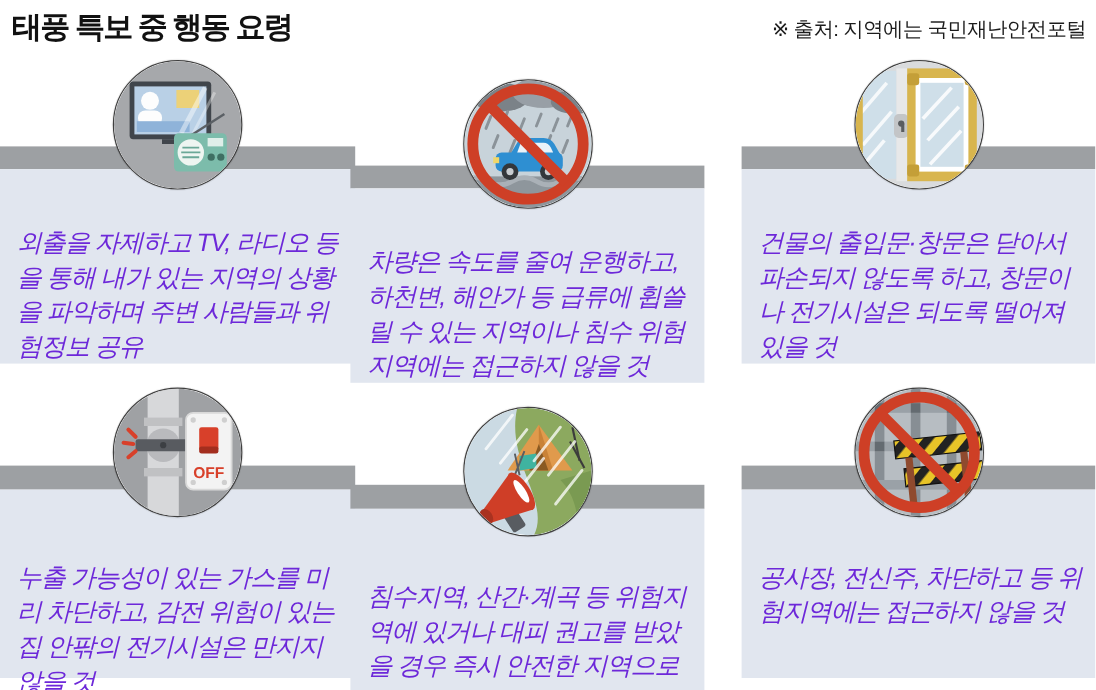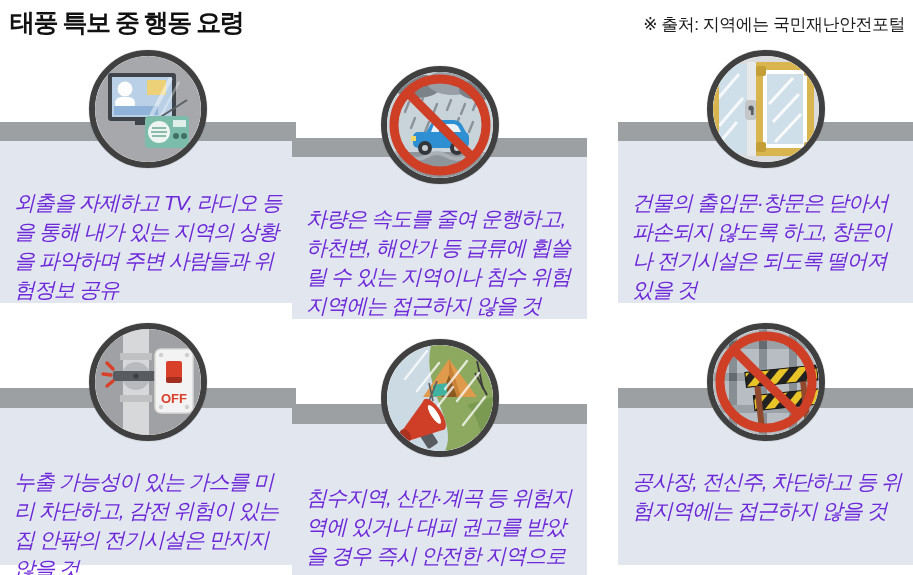--- a/index.html
+++ b/index.html
@@ -28,21 +28,21 @@
   .r1 .panelbg{top:105px;height:157px;}
   .ptext{
     position:absolute;left:0;right:0;box-sizing:border-box;
     font-size:21px;line-height:29px;color:#6d28d9;letter-spacing:-1px;
     padding:0 8px 0 14px;word-break:normal;font-style:italic;
   }
   .r0 .ptext{top:167px;}
   .r1 .ptext{top:143px;}
   .iconwrap{
     position:absolute;left:50%;transform:translateX(-50%);
-    width:106px;height:106px;border:6px solid #404040;border-radius:50%;
+    width:106px;height:106px;border:1px solid #404040;border-radius:50%;
     box-shadow:0 0 0 1px rgba(0,0,0,0.06);background:#fff;
   }
   .r0 .iconwrap{top:50px;}
   .r1 .iconwrap{top:20px;}
   .iconwrap svg{display:block;border-radius:50%;}
 </style>
 </head>
 <body>
 
 <div class="page">

